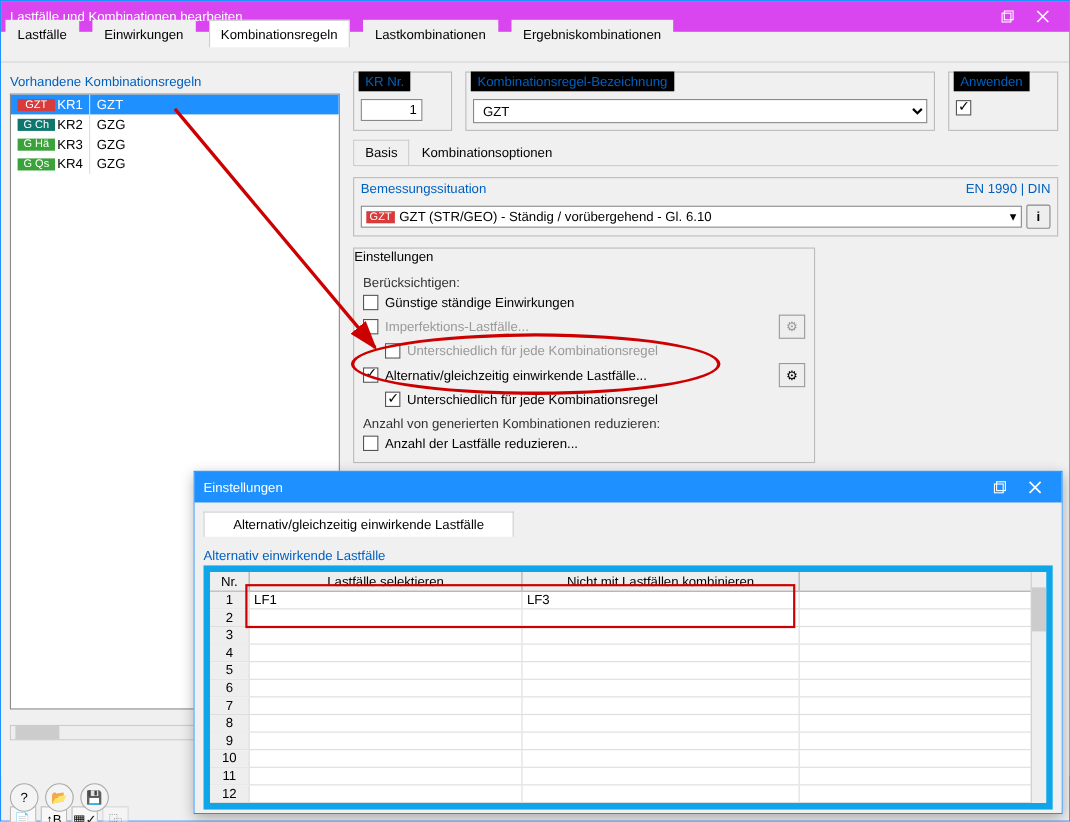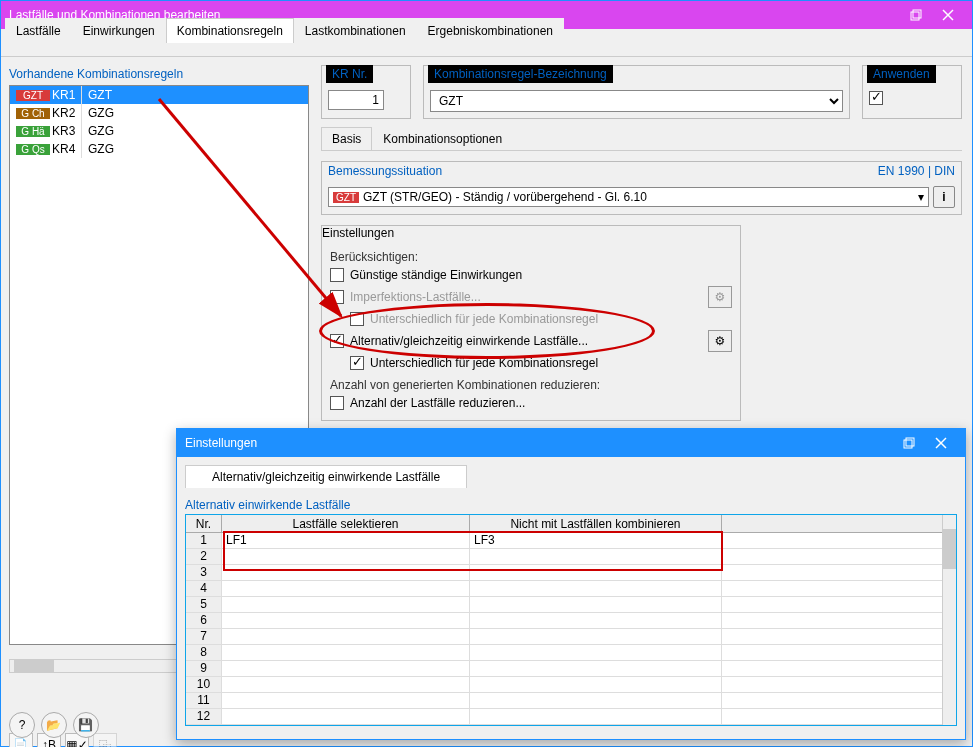--- a/index.html
+++ b/index.html
@@ -5,36 +5,36 @@
 * { box-sizing: border-box; font-family: "Segoe UI", Tahoma, sans-serif; font-size: 12px; }
 body { margin: 0; background: #fff; width: 973px; height: 747px; overflow: hidden; position: relative; }
 
 
 .main-window { position: absolute; top: 0; left: 0; width: 973px; height: 747px; border: 1px solid #1e90ff; background: #f0f0f0; }
 .titlebar { height: 28px; background: #d946ef; color: #fff; display: flex; align-items: center; padding: 0 8px; }
 .titlebar .title { flex: 1; font-size: 12px; }
 .titlebar .win-btn { width: 32px; height: 28px; display: flex; align-items: center; justify-content: center; cursor: pointer; }
 
 
-.tabstrip { height: 28px; background: #f0f0f0; border-bottom: 1px solid #ccc; display: flex; align-items: flex-end; padding: 13px 4px; }
+.tabstrip { height: 28px; background: #f0f0f0; border-bottom: 1px solid #ccc; display: flex; align-items: flex-end; padding: 13px 4px; gap: 12px; }
 .tab { padding: 5px 10px; background: #f0f0f0; border: 1px solid transparent; border-bottom: none; cursor: pointer; }
 .tab.active { background: #fff; border-color: #ccc; font-weight: normal; }
 
 
 .content { position: relative; padding: 8px; height: calc(100% - 28px - 28px - 40px); background: #f0f0f0; }
 
 
 .left-panel { position: absolute; top: 8px; left: 8px; width: 300px; height: 590px; }
 .panel-header { color: #0060c0; font-size: 12px; padding: 2px 0 4px 0; }
 .rules-list { border: 1px solid #888; background: #fff; height: 560px; overflow: auto; }
 .rules-row { display: flex; height: 18px; align-items: center; }
 .rules-row.selected { background: #1e90ff; color: #fff; }
 .rules-row .badge { display: inline-block; width: 34px; text-align: center; font-size: 10px; margin: 0 2px; color: #fff; }
 .rules-row .badge.gzt { background: #d83b3b; }
-.rules-row .badge.gch { background: #a16207; }
+.rules-row .badge.gch { background: #0f766e; }
 .rules-row .badge.gha { background: #3aa23a; }
 .rules-row .badge.gqs { background: #3aa23a; }
 .rules-row .kr { width: 72px; padding-left: 4px; border-right: 1px solid #ddd; display:flex; align-items:center; height:100%; }
 .rules-row .desc { flex: 1; padding-left: 6px; }
 .scrollbar-h { height: 14px; background: #eee; border: 1px solid #ccc; position: absolute; bottom: -18px; left: 0; width: 300px; }
 .scrollbar-h .thumb { height: 100%; width: 40px; background: #ccc; margin-left: 4px; }
 
 
 .mini-toolbar { position: absolute; left: 8px; top: 676px; display: flex; gap: 4px; }
 .mini-btn { width: 24px; height: 24px; border: 1px solid #bbb; background: #f8f8f8; display: flex; align-items: center; justify-content: center; cursor: pointer; }
@@ -81,21 +81,21 @@
 .red-arrow { position: absolute; pointer-events: none; }
 
 
 .inner-dialog { position: absolute; top: 428px; left: 176px; width: 790px; height: 312px; border: 1px solid #1e90ff; background: #fff; box-shadow: 0 4px 12px rgba(0,0,0,0.3); }
 .inner-dialog .titlebar2 { height: 28px; background: #1e90ff; color: #fff; display: flex; align-items: center; padding: 0 8px; }
 .inner-dialog .titlebar2 .title { flex: 1; }
 .inner-dialog .titlebar2 .win-btn { width: 32px; height: 28px; display: flex; align-items: center; justify-content: center; cursor: pointer; }
 .inner-dialog .dlg-body { padding: 8px; background: #f0f0f0; height: calc(100% - 28px); position: relative; }
 .dlg-tab { display: inline-block; padding: 4px 26px; border: 1px solid #ccc; background: #fff; border-bottom: none; }
 .grid-title { color: #0060c0; margin-top: 10px; font-size: 12px; }
-.grid { border: 1px solid #0ea5e9; background: #fff; margin-top: 2px; }
+.grid { border: 6px solid #0ea5e9; background: #fff; margin-top: 2px; }
 .grid-header { display: flex; background: #eee; border-bottom: 1px solid #aaa; height: 18px; }
 .grid-header .gh { border-right: 1px solid #aaa; text-align: center; padding: 2px 0; }
 .gh-nr { width: 36px; }
 .gh-sel { width: 248px; }
 .gh-not { width: 252px; }
 .grid-row { display: flex; height: 16px; border-bottom: 1px solid #ddd; }
 .grid-row .gc { border-right: 1px solid #ddd; padding: 0 4px; overflow: hidden; }
 .gc-nr { width: 36px; text-align: center; background: #eee; border-right: 1px solid #aaa; }
 .gc-sel { width: 248px; }
 .gc-not { width: 252px; }

